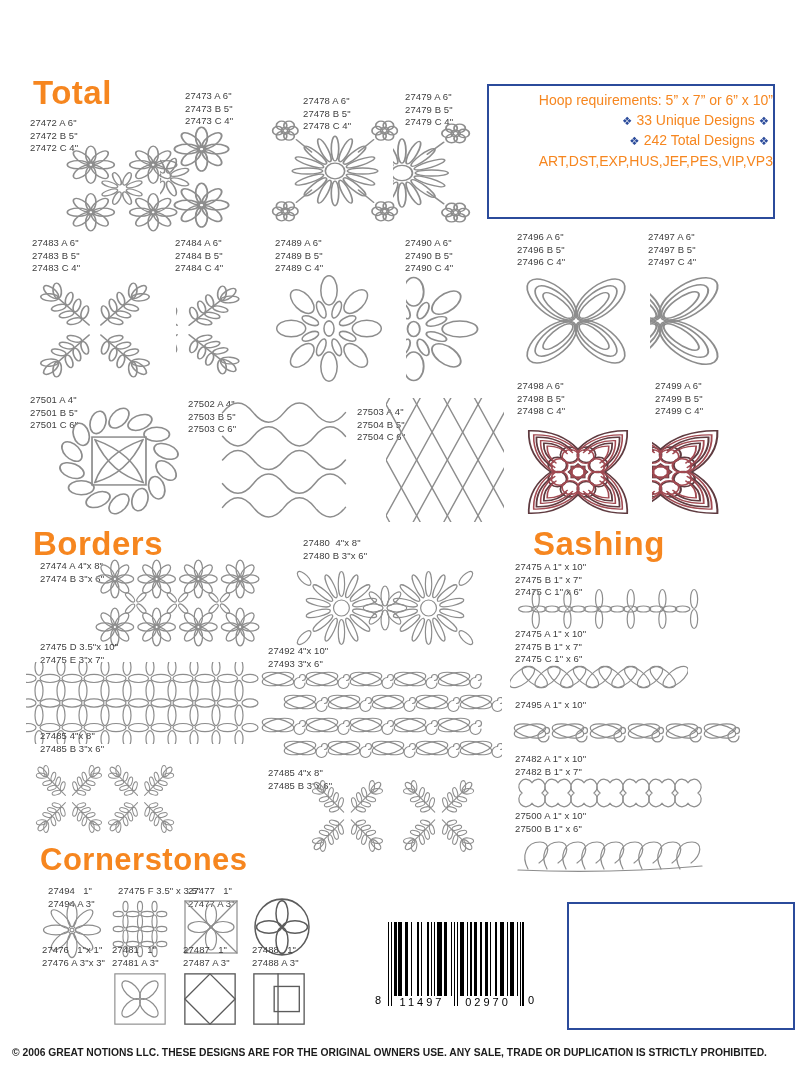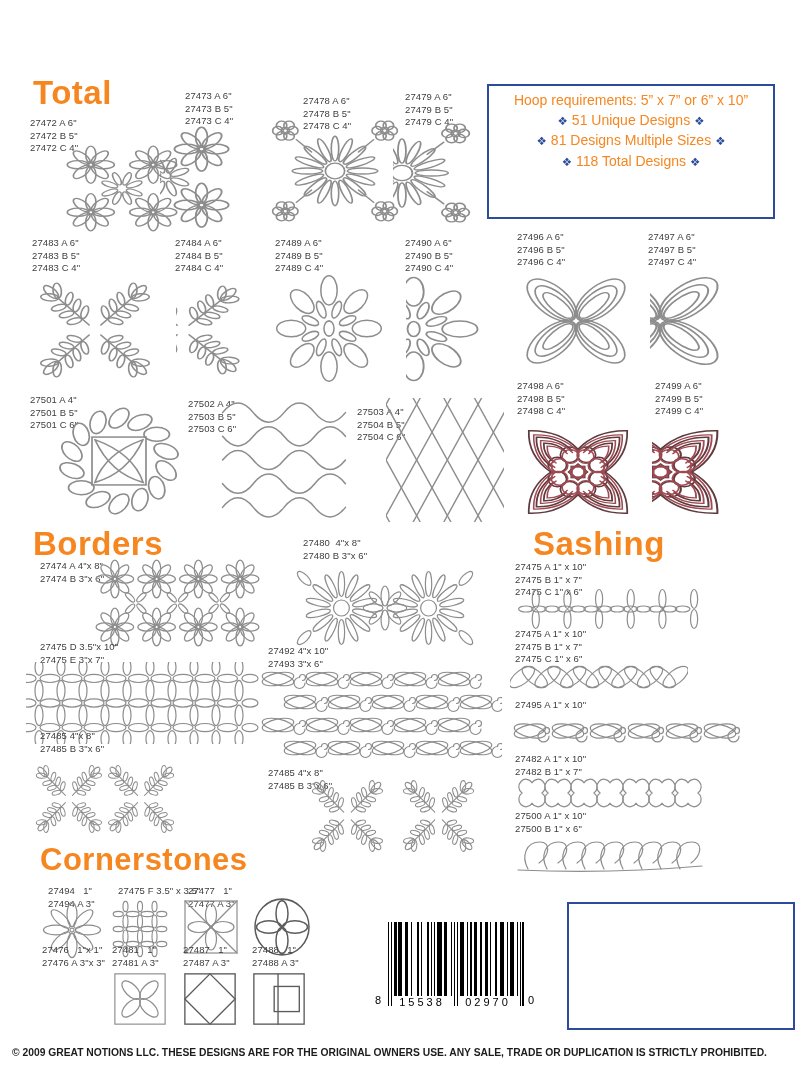--- a/index.html
+++ b/index.html
@@ -1,43 +1,43 @@
 <!DOCTYPE html>
 <html><head>
 <meta charset="utf-8">
 <style>
   html,body{margin:0;padding:0;background:#ffffff;}
   body{width:800px;height:1080px;position:relative;font-family:"Liberation Sans",sans-serif;overflow:hidden;}
   .heading{position:absolute;color:#f6861f;font-weight:600;letter-spacing:.5px;font-size:33px;line-height:1;}
   .lbl{position:absolute;font-size:9.5px;line-height:12.5px;color:#3d3d3d;white-space:pre-wrap;letter-spacing:.1px;}
   .art{position:absolute;}
   .infobox{position:absolute;left:487px;top:84px;width:284px;height:126px;border:2px solid #2b4b9b;color:#f6861f;
-           text-align:center;font-size:14px;line-height:19.5px;padding-top:5px;}
+           text-align:right;font-size:14px;line-height:19.5px;padding-top:5px;}
   .orn{color:#2b4b9b;font-size:11.5px;margin:0 4px;}
   .bluebox{position:absolute;left:567px;top:902px;width:224px;height:124px;border:2px solid #2b4b9b;background:#fff;}
   .footer{position:absolute;left:12px;top:1047px;font-size:10.3px;font-weight:bold;color:#1c1c1c;white-space:nowrap;}
   .barcode{position:absolute;left:388px;top:922px;width:136px;height:100px;}
   .bars{position:absolute;left:0;top:0;width:136px;height:86px;}
   .bar{position:absolute;top:0;background:#000;}
   .bdig{position:absolute;font-size:11px;color:#000;}
   .bdig.grp{top:74px;width:56px;text-align:center;background:#fff;letter-spacing:3px;}
 </style>
 </head>
 <body>
 
 <div class="heading" style="left:33px;top:76px">Total</div>
 <div class="heading" style="left:33px;top:527px">Borders</div>
 <div class="heading" style="left:533px;top:527px">Sashing</div>
 <div class="heading" style="left:40px;top:844px;font-size:31px">Cornerstones</div>
 
 <div class="infobox">
   <div>Hoop requirements: 5” x 7” or 6” x 10”</div>
-  <div><span class="orn">❖</span><span>51 Unique Designs</span><span class="orn">❖</span></div>
-  <div><span class="orn">❖</span><span>81 Designs Multiple Sizes</span><span class="orn">❖</span></div>
-  <div><span class="orn">❖</span><span>118 Total Designs</span><span class="orn">❖</span></div>
+  <div><span class="orn">❖</span><span>33 Unique Designs</span><span class="orn">❖</span></div>
+  <div><span class="orn">❖</span><span>242 Total Designs</span><span class="orn">❖</span></div>
+  <div>ART,DST,EXP,HUS,JEF,PES,VIP,VP3</div>
 </div>
 
 <div>
   <div class="lbl" style="left:30px;top:117px">27472 A 6"
 27472 B 5"
 27472 C 4"</div>
   <svg class="art" style="left:62px;top:140px;width:120px;height:95px" viewBox="0 0 100 100" preserveAspectRatio="none">
       <g fill="none" stroke="#8d8d8d" stroke-width="1.2" stroke-linecap="round">
         <g transform="translate(24,26)">
           <g transform="translate(0,0) scale(1.12)">
@@ -1910,20 +1910,20 @@
       <div class="bar" style="left:114.40px;width:1.43px;height:74px"></div>
       <div class="bar" style="left:118.69px;width:1.43px;height:74px"></div>
       <div class="bar" style="left:121.55px;width:1.43px;height:74px"></div>
       <div class="bar" style="left:122.98px;width:1.43px;height:74px"></div>
       <div class="bar" style="left:124.41px;width:1.43px;height:74px"></div>
       <div class="bar" style="left:128.70px;width:1.43px;height:74px"></div>
       <div class="bar" style="left:131.56px;width:1.43px;height:84px"></div>
       <div class="bar" style="left:134.42px;width:1.43px;height:84px"></div>
     </div>
   <span class="bdig" style="left:-13px;top:72px">8</span>
-  <span class="bdig grp" style="left:6px">15538</span>
+  <span class="bdig grp" style="left:6px">11497</span>
   <span class="bdig grp" style="left:72px">02970</span>
   <span class="bdig" style="left:140px;top:72px">0</span>
 </div>
 
 <div class="bluebox"></div>
 
-<div class="footer">© 2009 GREAT NOTIONS LLC. THESE DESIGNS ARE FOR THE ORIGINAL OWNERS USE.  ANY SALE, TRADE OR DUPLICATION IS STRICTLY PROHIBITED.</div>
+<div class="footer">© 2006 GREAT NOTIONS LLC. THESE DESIGNS ARE FOR THE ORIGINAL OWNERS USE.  ANY SALE, TRADE OR DUPLICATION IS STRICTLY PROHIBITED.</div>
 
 </body></html>

